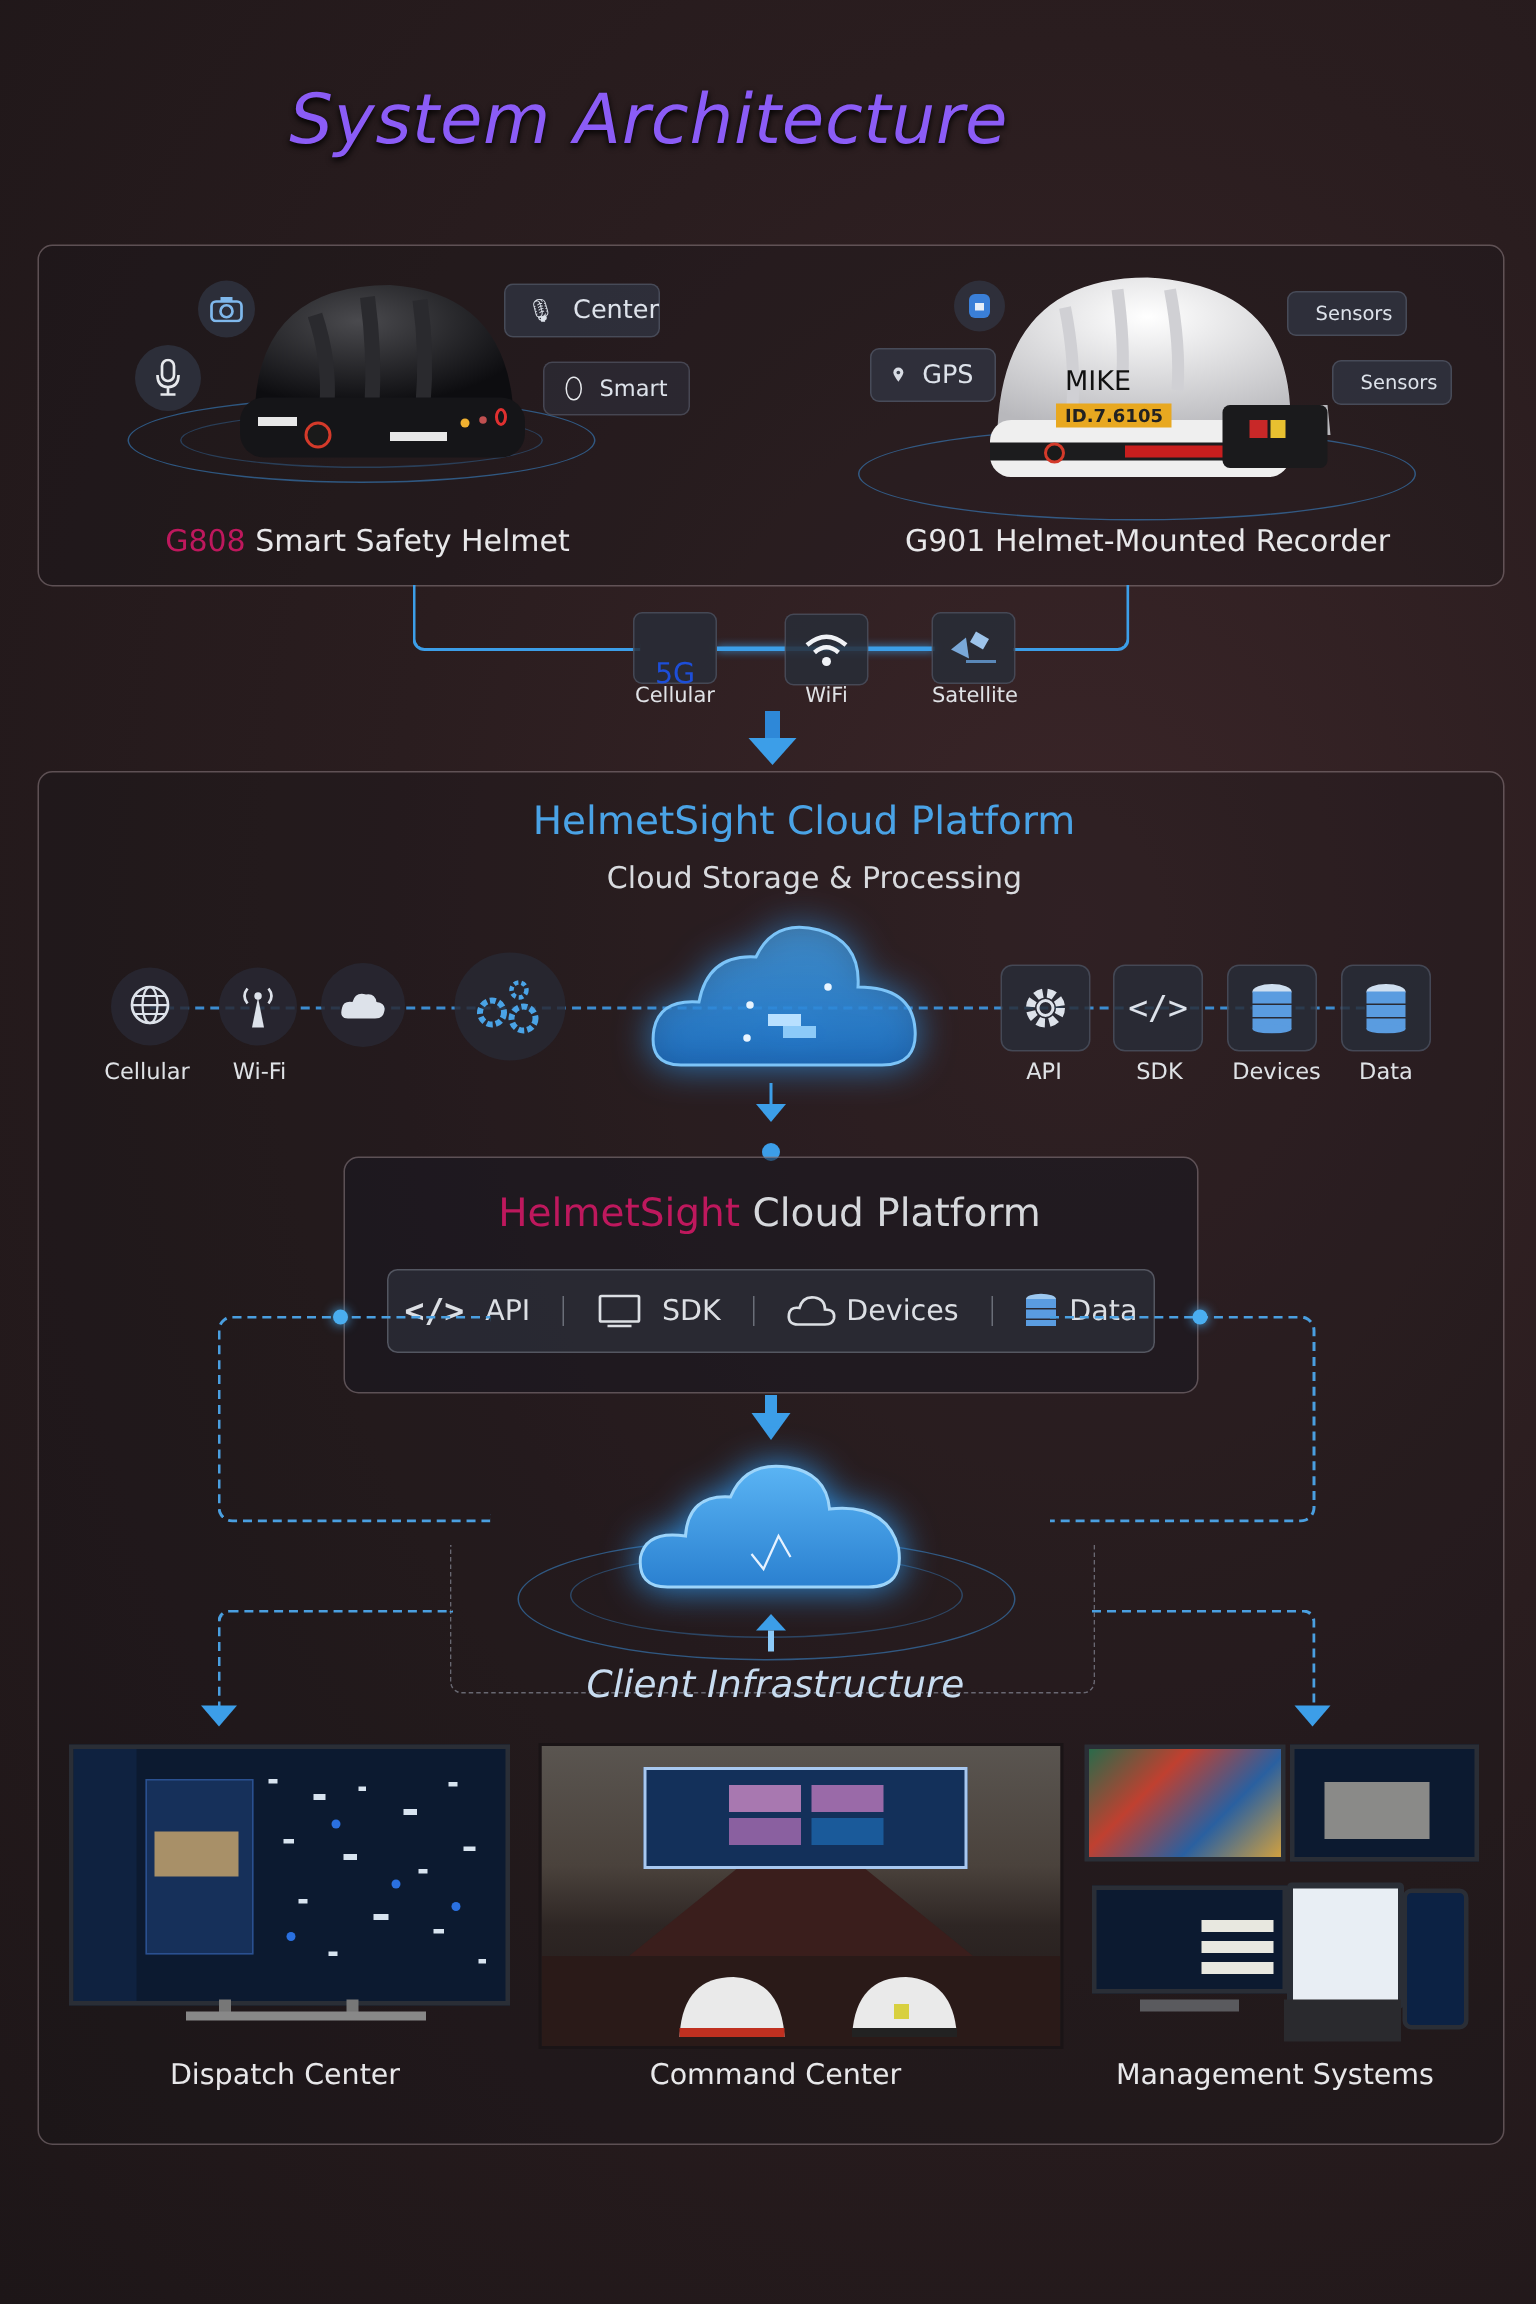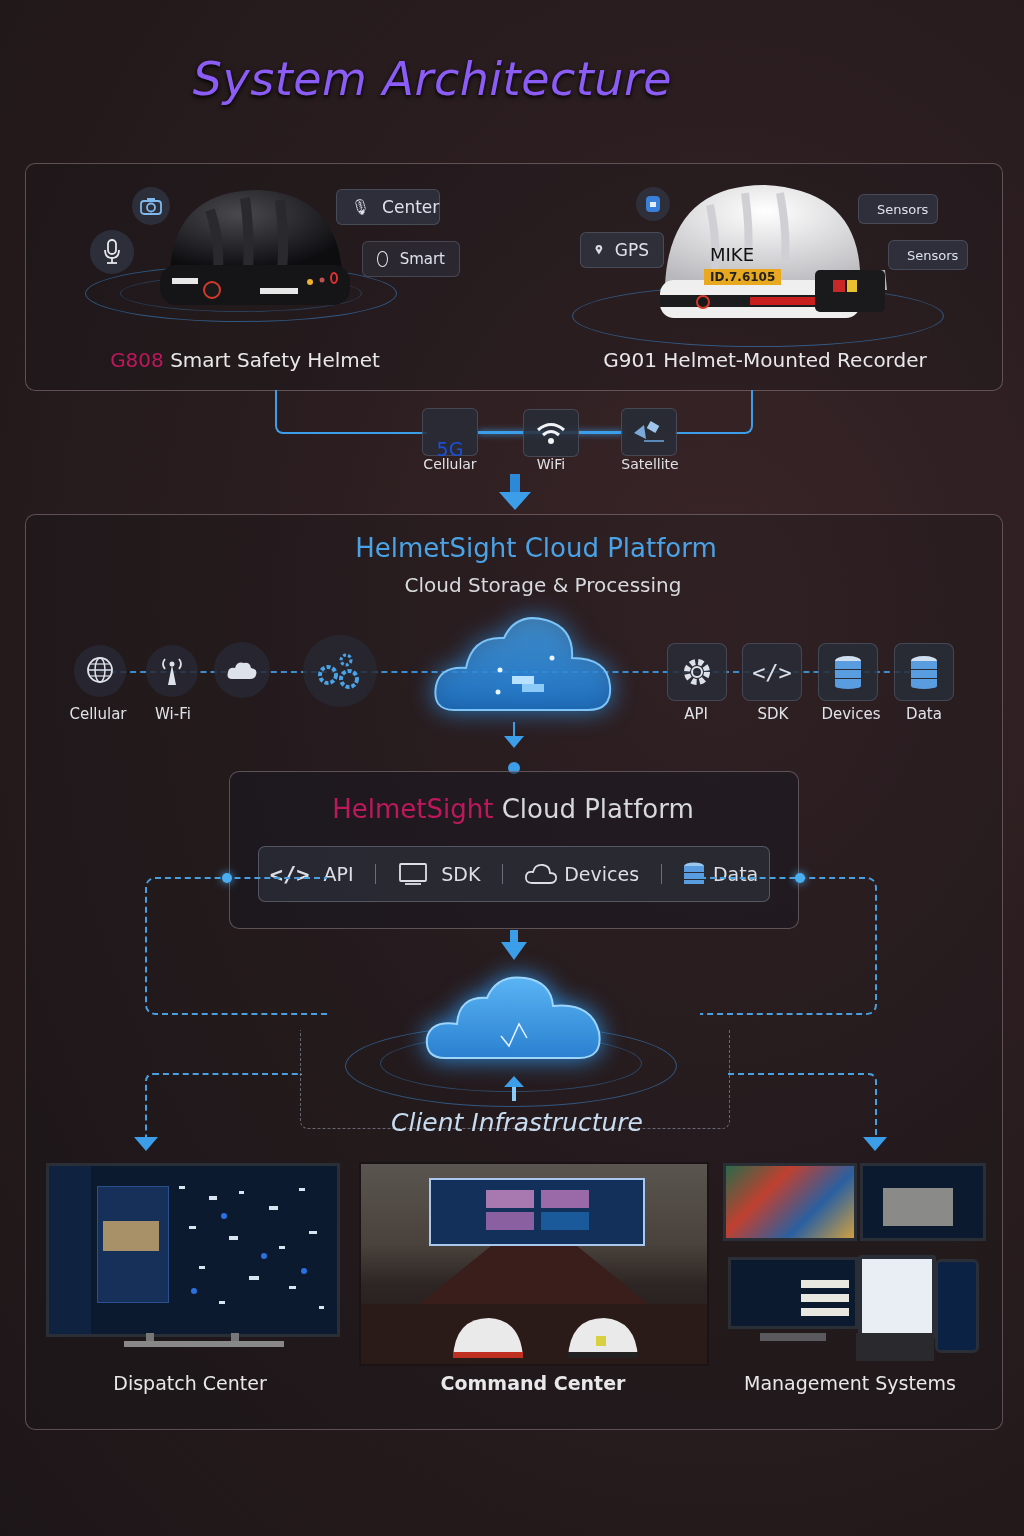--- a/index.html
+++ b/index.html
@@ -381,21 +381,21 @@
   <svg class="abs" style="left:90px;top:150px;" width="75" height="48" viewBox="0 0 75 48">
       <path d="M2 44 Q4 4 38 4 Q70 6 72 44 Z" fill="#eaeaea"></path>
       <rect x="2" y="38" width="70" height="6" fill="#c03020"></rect>
     </svg>
   <svg class="abs" style="left:205px;top:150px;" width="75" height="48" viewBox="0 0 75 48">
       <path d="M2 44 Q4 4 38 4 Q70 6 72 44 Z" fill="#eaeaea"></path>
       <rect x="30" y="22" width="10" height="10" fill="#d8d040"></rect>
       <rect x="2" y="38" width="70" height="6" fill="#222"></rect>
     </svg>
 </div>
-<div class="abs caption" style="left:375px;top:1372px;width:316px;font-size:19px;font-weight:bold;">Command Center</div>
+<div class="abs caption" style="left:359px;top:1372px;width:316px;font-size:19px;">Command Center</div>
 
 <div class="abs" style="left:720px;top:1163px;width:265px;height:190px;">
   <div class="abs screen" style="left:3px;top:0;width:128px;height:72px;background:linear-gradient(135deg,#2a6a4a,#c04030,#2a60a0,#d0a040);"></div>
   <div class="abs screen" style="left:140px;top:0;width:120px;height:72px;">
       <div class="abs" style="left:20px;top:22px;width:70px;height:38px;background:#8a8a88;"></div>
     </div>
   <div class="abs screen" style="left:8px;top:94px;width:124px;height:66px;">
       <div class="abs" style="left:70px;top:20px;width:48px;height:8px;background:#e8e8e0;"></div>
       <div class="abs" style="left:70px;top:34px;width:48px;height:8px;background:#e8e8e0;"></div>
       <div class="abs" style="left:70px;top:48px;width:48px;height:8px;background:#e8e8e0;"></div>

